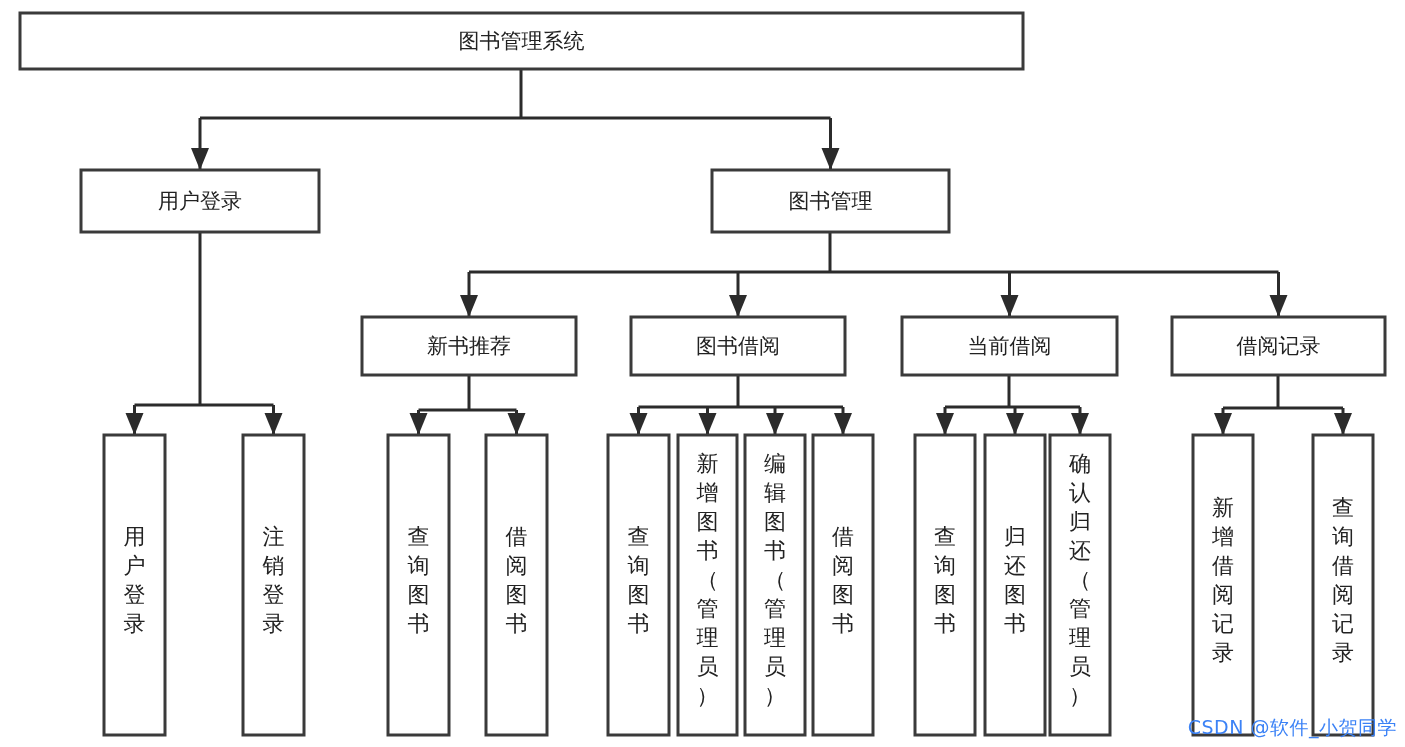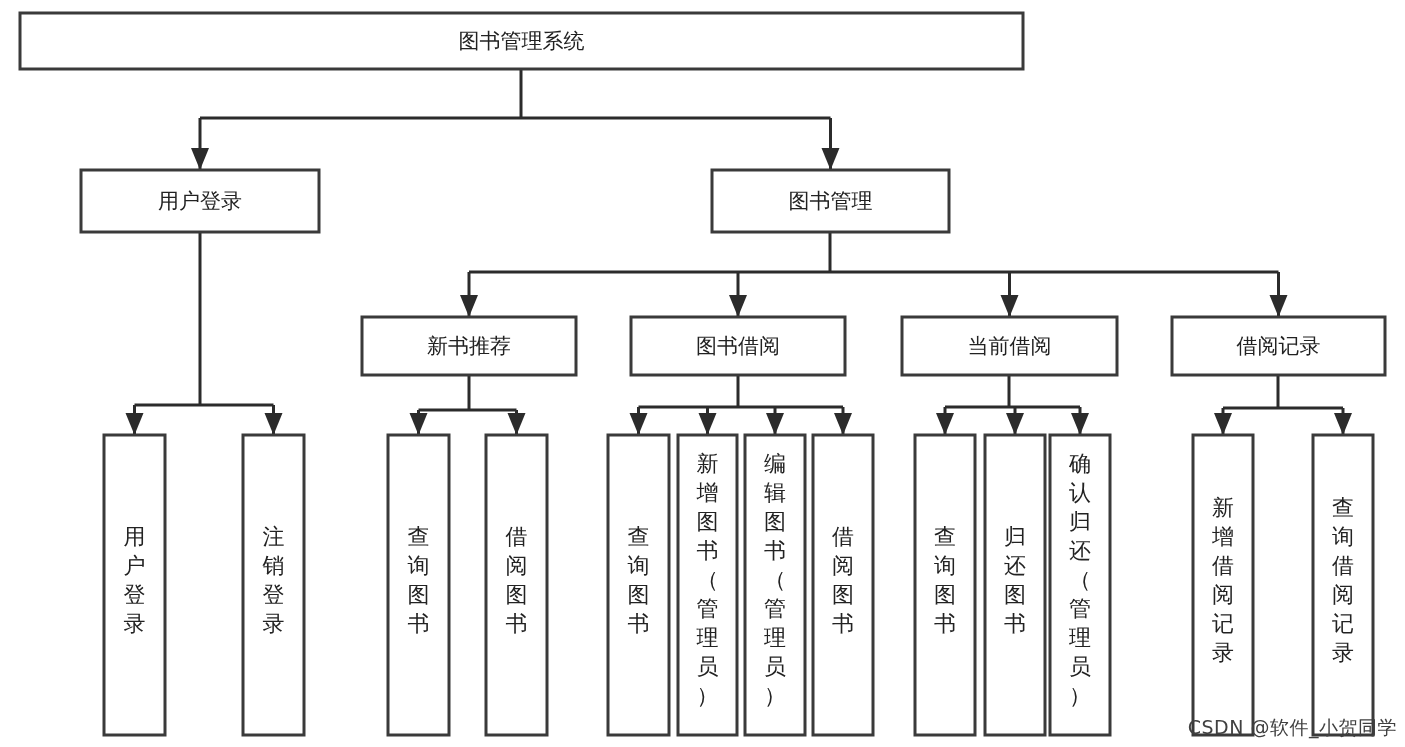--- a/index.html
+++ b/index.html
@@ -52,21 +52,21 @@
   .edge-arrow {
     fill: #2b2b2b;
     stroke: none;
   }
   .watermark {
     position: absolute;
     right: 8px;
     bottom: 6px;
     font-family: "DejaVu Sans", "Liberation Sans", sans-serif;
     font-size: 19px;
-    color: #404040;
+    color: #3b82f6;
     white-space: nowrap;
     letter-spacing: 0.5px;
     user-select: none;
   }
 </style>
 </head>
 <body>
 
 <div id="diagram-root">
   <svg class="flow" id="flow-svg" viewBox="0 0 1405 747">

